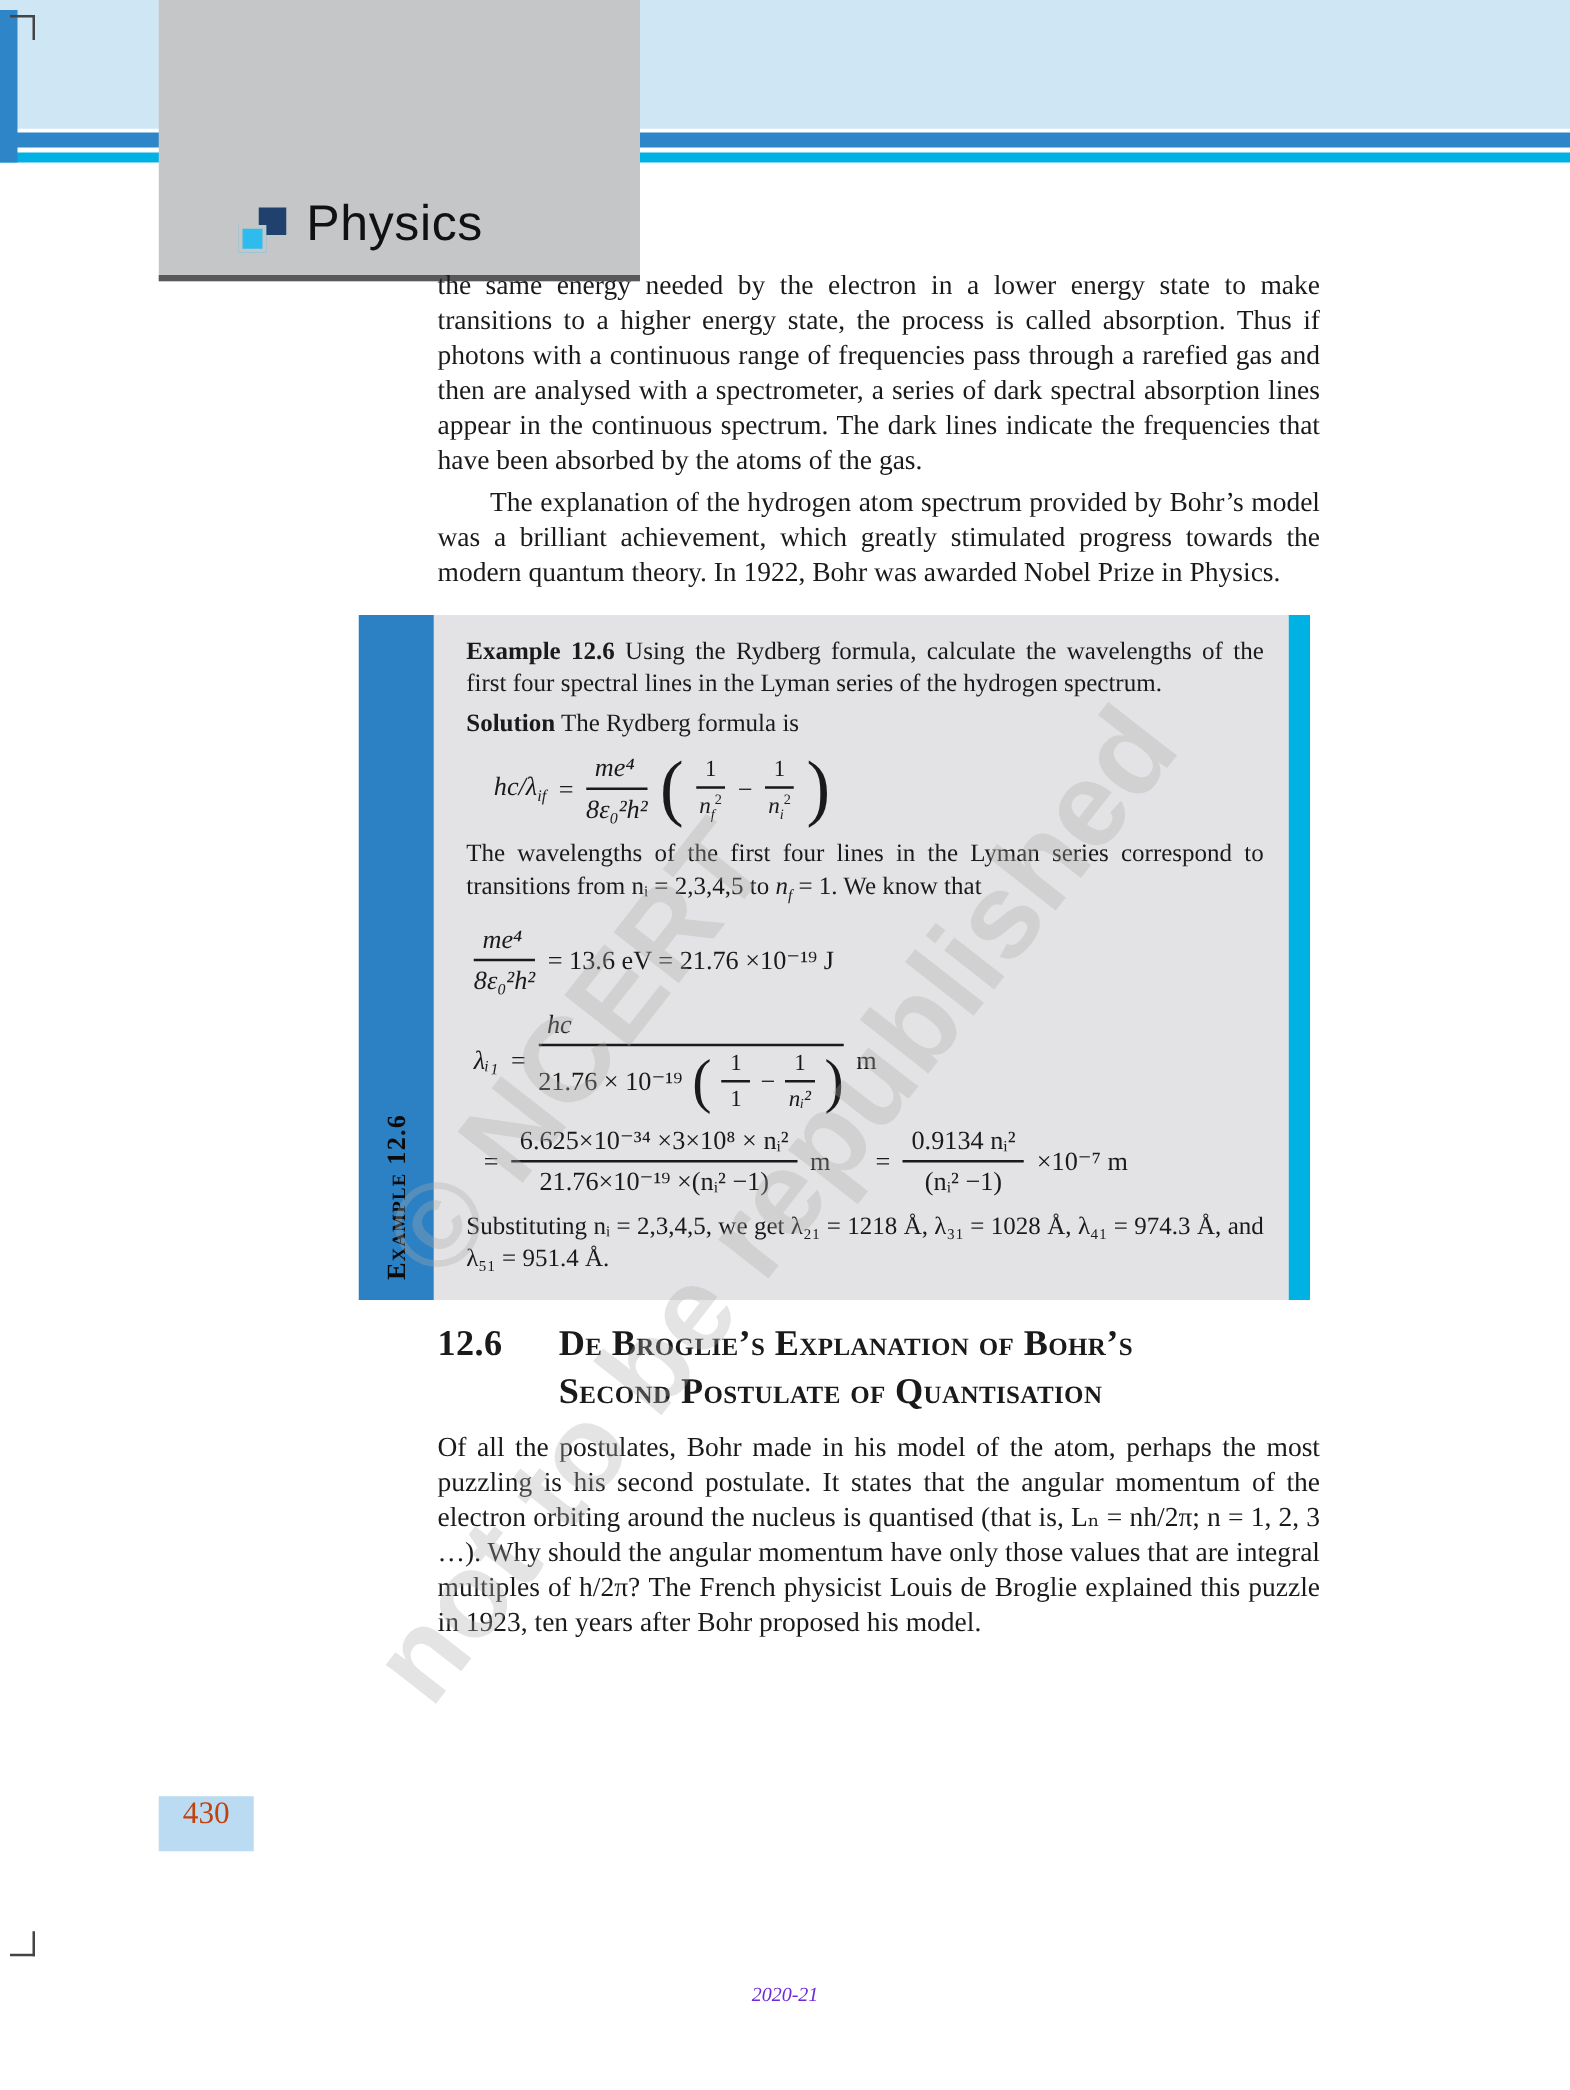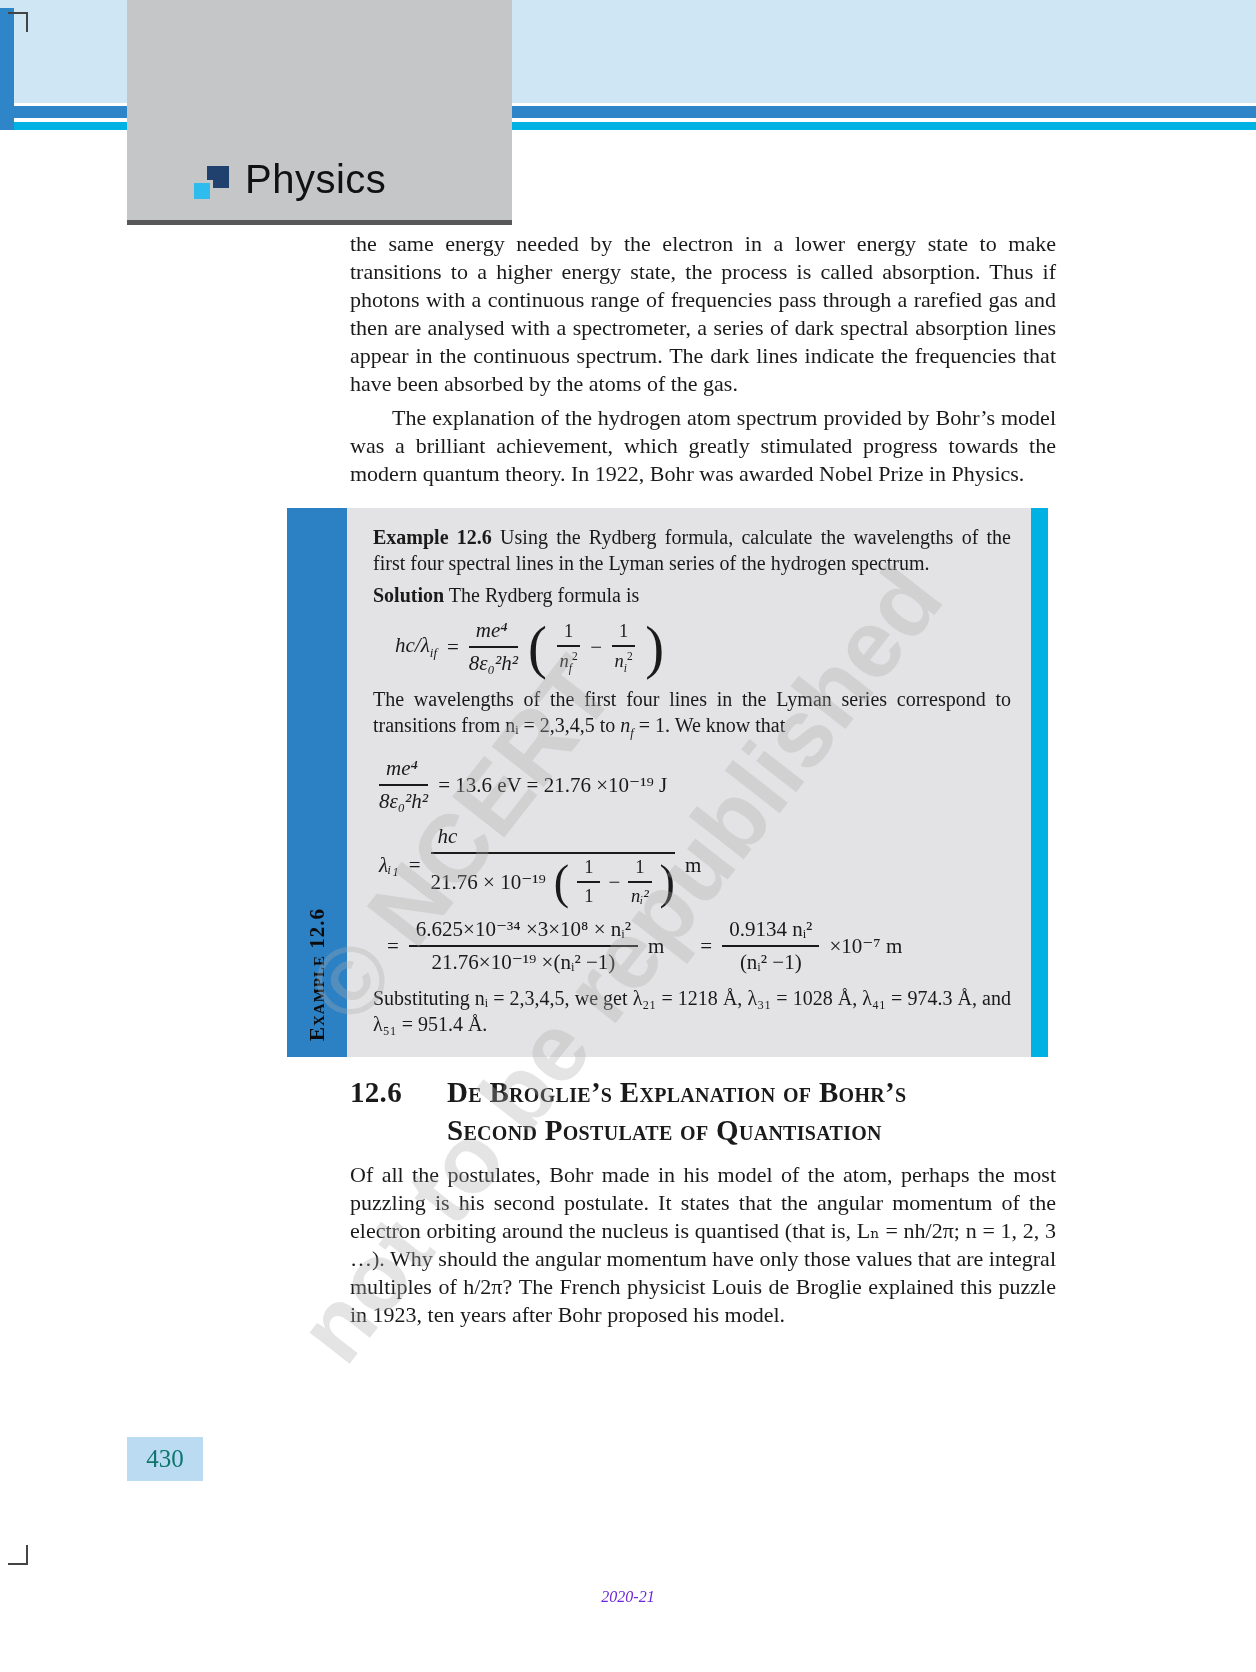--- a/index.html
+++ b/index.html
@@ -31,21 +31,21 @@
 
   
   .watermark {
     position:absolute; left:40px; top:700px; width:1000px; z-index:6;
     transform:rotate(-52deg); text-align:center; pointer-events:none;
     font-family:"Liberation Sans","DejaVu Sans",sans-serif; font-weight:bold;
     font-size:96px; line-height:2.1; color:rgba(170,170,170,0.32); white-space:nowrap;
   }
 
   
-  .content { position:absolute; left:350px; top:230px; width:706px; z-index:2; }
+  .content { position:absolute; left:350px; top:214px; width:706px; z-index:2; }
   .para { margin:0 0 6px 0; font-size:22px; line-height:28px; text-align:justify; }
   .para.indent { text-indent:42px; }
 
   
   .example { display:flex; align-items:stretch; margin:20px 0 16px -63px; width:761px; }
   .ex-bar  { width:60px; background:var(--example_bar,#2c80c4); position:relative;
              display:flex; align-items:flex-end; justify-content:center; padding-bottom:16px; box-sizing:border-box; }
   .ex-vert { writing-mode:vertical-rl; transform:rotate(180deg);
              font-variant:small-caps; font-weight:bold; font-size:21px; color:#0b0b0b; letter-spacing:1px; }
   .ex-body { flex:1; background:var(--example_bg,#e3e3e5); padding:16px 20px 14px 26px; box-sizing:border-box; }
@@ -70,22 +70,22 @@
   .ml3 { margin-left:14px; }
 
   
   .section-heading { margin:16px 0 12px 0; font-weight:bold; font-size:29px; line-height:38px;
                      font-variant:small-caps; letter-spacing:0.3px; }
   .sec-num { display:inline-block; width:97px; font-variant:normal; }
   .sec-line2 { display:block; margin-left:97px; }
 
   
   .pagenum-box { position:absolute; left:127px; top:1437px; width:76px; height:44px;
-                 background:var(--pagenum_bg,#badbf2); display:flex; align-items:center; justify-content:center;
-                 font-size:25px; color:#0f766e; z-index:3; }
+                 background:var(--pagenum_bg,#badbf2); display:flex; align-items:flex-start; justify-content:center;
+                 font-size:25px; color:#c2410c; z-index:3; }
   .footer { position:absolute; left:0; right:0; top:1588px; text-align:center; font-size:16px; color:#6d28d9; z-index:3;font-style:italic; }
 </style>
 </head>
 <body>
 
 <div class="page">
 
   <div class="top-band"></div>
   <div class="stripe-blue"></div>
   <div class="stripe-cyan"></div>

